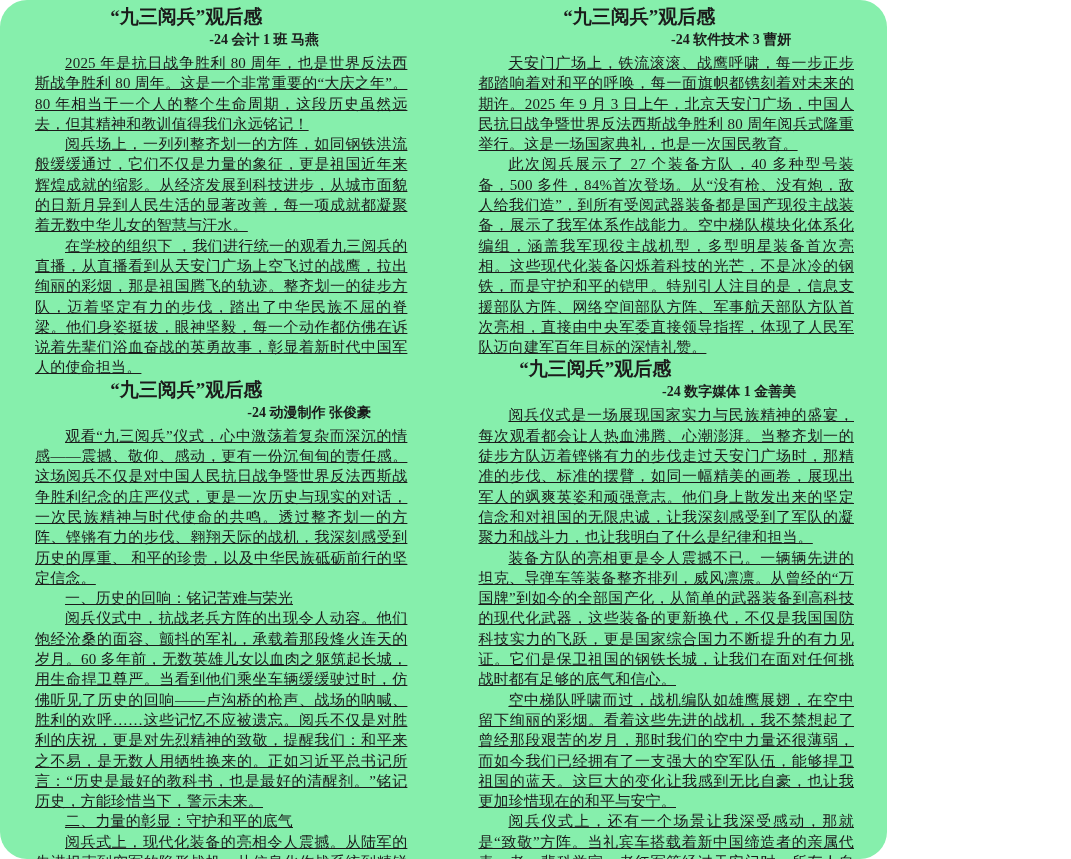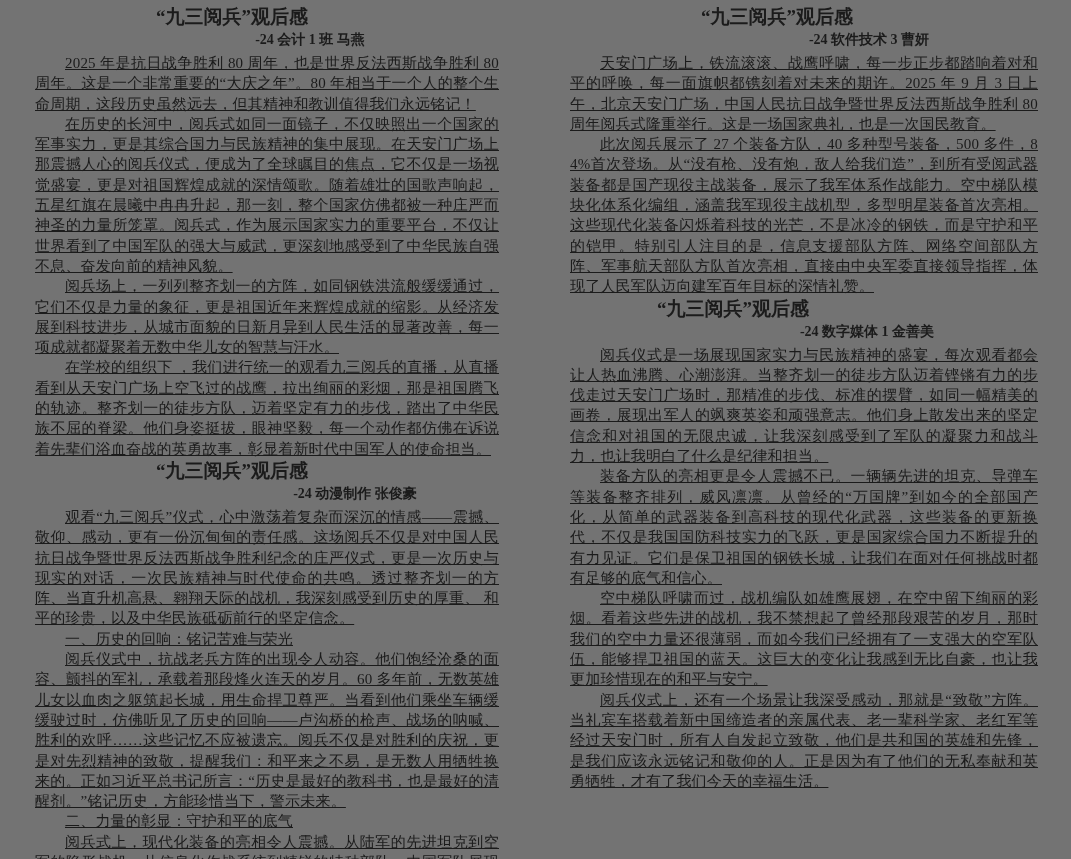--- a/index.html
+++ b/index.html
@@ -3,21 +3,21 @@
 <meta charset="utf-8">
 <style>
   * { margin: 0; padding: 0; box-sizing: border-box; }
   html, body { background: #ffffff; }
   body {
     width: 1071px; height: 859px;
     font-family: "Liberation Serif", "DejaVu Serif", serif;
     color: #1b1b1b;
     overflow: hidden;
   }
-  .doc { display: flex; width: 1071px; height: 859px; background: #737373; }
+  .doc { display: flex; width: 887px; height: 859px; background: #86efac; border-radius: 27px; }
   .page {
     width: 535px; height: 859px;
     overflow: hidden;
     padding: 5px 36px 0 35px;
   }
   .page.right { width: 536px; padding: 5px 33px 0 35px; }
 
   .essay-title {
     font-size: 19px; font-weight: bold;
     text-align: center; line-height: 23px;
@@ -55,29 +55,28 @@
 <body>
 
 <div class="doc">
 
   <div class="page left">
 
     <section>
       <h1 class="essay-title toff-a">“九三阅兵”观后感</h1>
       <div class="essay-author aoff-1">-24 会计 1 班  马燕</div>
       <p class="para">2025 年是抗日战争胜利 80 周年，也是世界反法西斯战争胜利 80 周年。这是一个非常重要的“大庆之年”。80 年相当于一个人的整个生命周期，这段历史虽然远去，但其精神和教训值得我们永远铭记！</p>
-      <p class="para">在历史的长河中，阅兵式如同一面镜子，不仅映照出一个国家的军事实力，更是其综合国力与民族精神的集中展现。在天安门广场上那震撼人心的阅兵仪式，便成为了全球瞩目的焦点，它不仅是一场视觉盛宴，更是对祖国辉煌成就的深情颂歌。随着雄壮的国歌声响起，五星红旗在晨曦中冉冉升起，那一刻，整个国家仿佛都被一种庄严而神圣的力量所笼罩。阅兵式，作为展示国家实力的重要平台，不仅让世界看到了中国军队的强大与威武，更深刻地感受到了中华民族自强不息、奋发向前的精神风貌。</p>
       <p class="para">阅兵场上，一列列整齐划一的方阵，如同钢铁洪流般缓缓通过，它们不仅是力量的象征，更是祖国近年来辉煌成就的缩影。从经济发展到科技进步，从城市面貌的日新月异到人民生活的显著改善，每一项成就都凝聚着无数中华儿女的智慧与汗水。</p>
       <p class="para">在学校的组织下 ，我们进行统一的观看九三阅兵的直播，从直播看到从天安门广场上空飞过的战鹰，拉出绚丽的彩烟，那是祖国腾飞的轨迹。整齐划一的徒步方队，迈着坚定有力的步伐，踏出了中华民族不屈的脊梁。他们身姿挺拔，眼神坚毅，每一个动作都仿佛在诉说着先辈们浴血奋战的英勇故事，彰显着新时代中国军人的使命担当。</p>
     </section>
 
     <section>
       <h1 class="essay-title toff-b">“九三阅兵”观后感</h1>
       <div class="essay-author aoff-2">-24 动漫制作  张俊豪</div>
-      <p class="para">观看“九三阅兵”仪式，心中激荡着复杂而深沉的情感——震撼、敬仰、感动，更有一份沉甸甸的责任感。这场阅兵不仅是对中国人民抗日战争暨世界反法西斯战争胜利纪念的庄严仪式，更是一次历史与现实的对话，一次民族精神与时代使命的共鸣。透过整齐划一的方阵、当直升机高悬、翱翔天际的战机，我深刻感受到历史的厚重、 和平的珍贵，以及中华民族砥砺前行的坚定信念。</p>
+      <p class="para">观看“九三阅兵”仪式，心中激荡着复杂而深沉的情感——震撼、敬仰、感动，更有一份沉甸甸的责任感。这场阅兵不仅是对中国人民抗日战争暨世界反法西斯战争胜利纪念的庄严仪式，更是一次历史与现实的对话，一次民族精神与时代使命的共鸣。透过整齐划一的方阵、铿锵有力的步伐、翱翔天际的战机，我深刻感受到历史的厚重、 和平的珍贵，以及中华民族砥砺前行的坚定信念。</p>
       <p class="para heading">一、历史的回响：铭记苦难与荣光</p>
       <p class="para">阅兵仪式中，抗战老兵方阵的出现令人动容。他们饱经沧桑的面容、颤抖的军礼，承载着那段烽火连天的岁月。60 多年前，无数英雄儿女以血肉之躯筑起长城，用生命捍卫尊严。当看到他们乘坐车辆缓缓驶过时，仿佛听见了历史的回响——卢沟桥的枪声、战场的呐喊、胜利的欢呼……这些记忆不应被遗忘。阅兵不仅是对胜利的庆祝，更是对先烈精神的致敬，提醒我们：和平来之不易，是无数人用牺牲换来的。正如习近平总书记所言：“历史是最好的教科书，也是最好的清醒剂。”铭记历史，方能珍惜当下，警示未来。</p>
       <p class="para heading">二、力量的彰显：守护和平的底气</p>
       <p class="para">阅兵式上，现代化装备的亮相令人震撼。从陆军的先进坦克到空军的隐形战机，从信息化作战系统到精锐的特种部队，中国军队展现出的强大实力，是国家安全与和平发展的坚实保障。这种力量并非为了威慑，而是为了维护正义、抵御威胁。正如阅兵所传递的信号：中国有能力、有决心捍卫国家主权，守护人民安宁。在当今复杂多变的国际环境中，强大的国防是和平的基石。我们追求和平，</p>
     </section>
 
   </div>
 
   <div class="page right">
 

